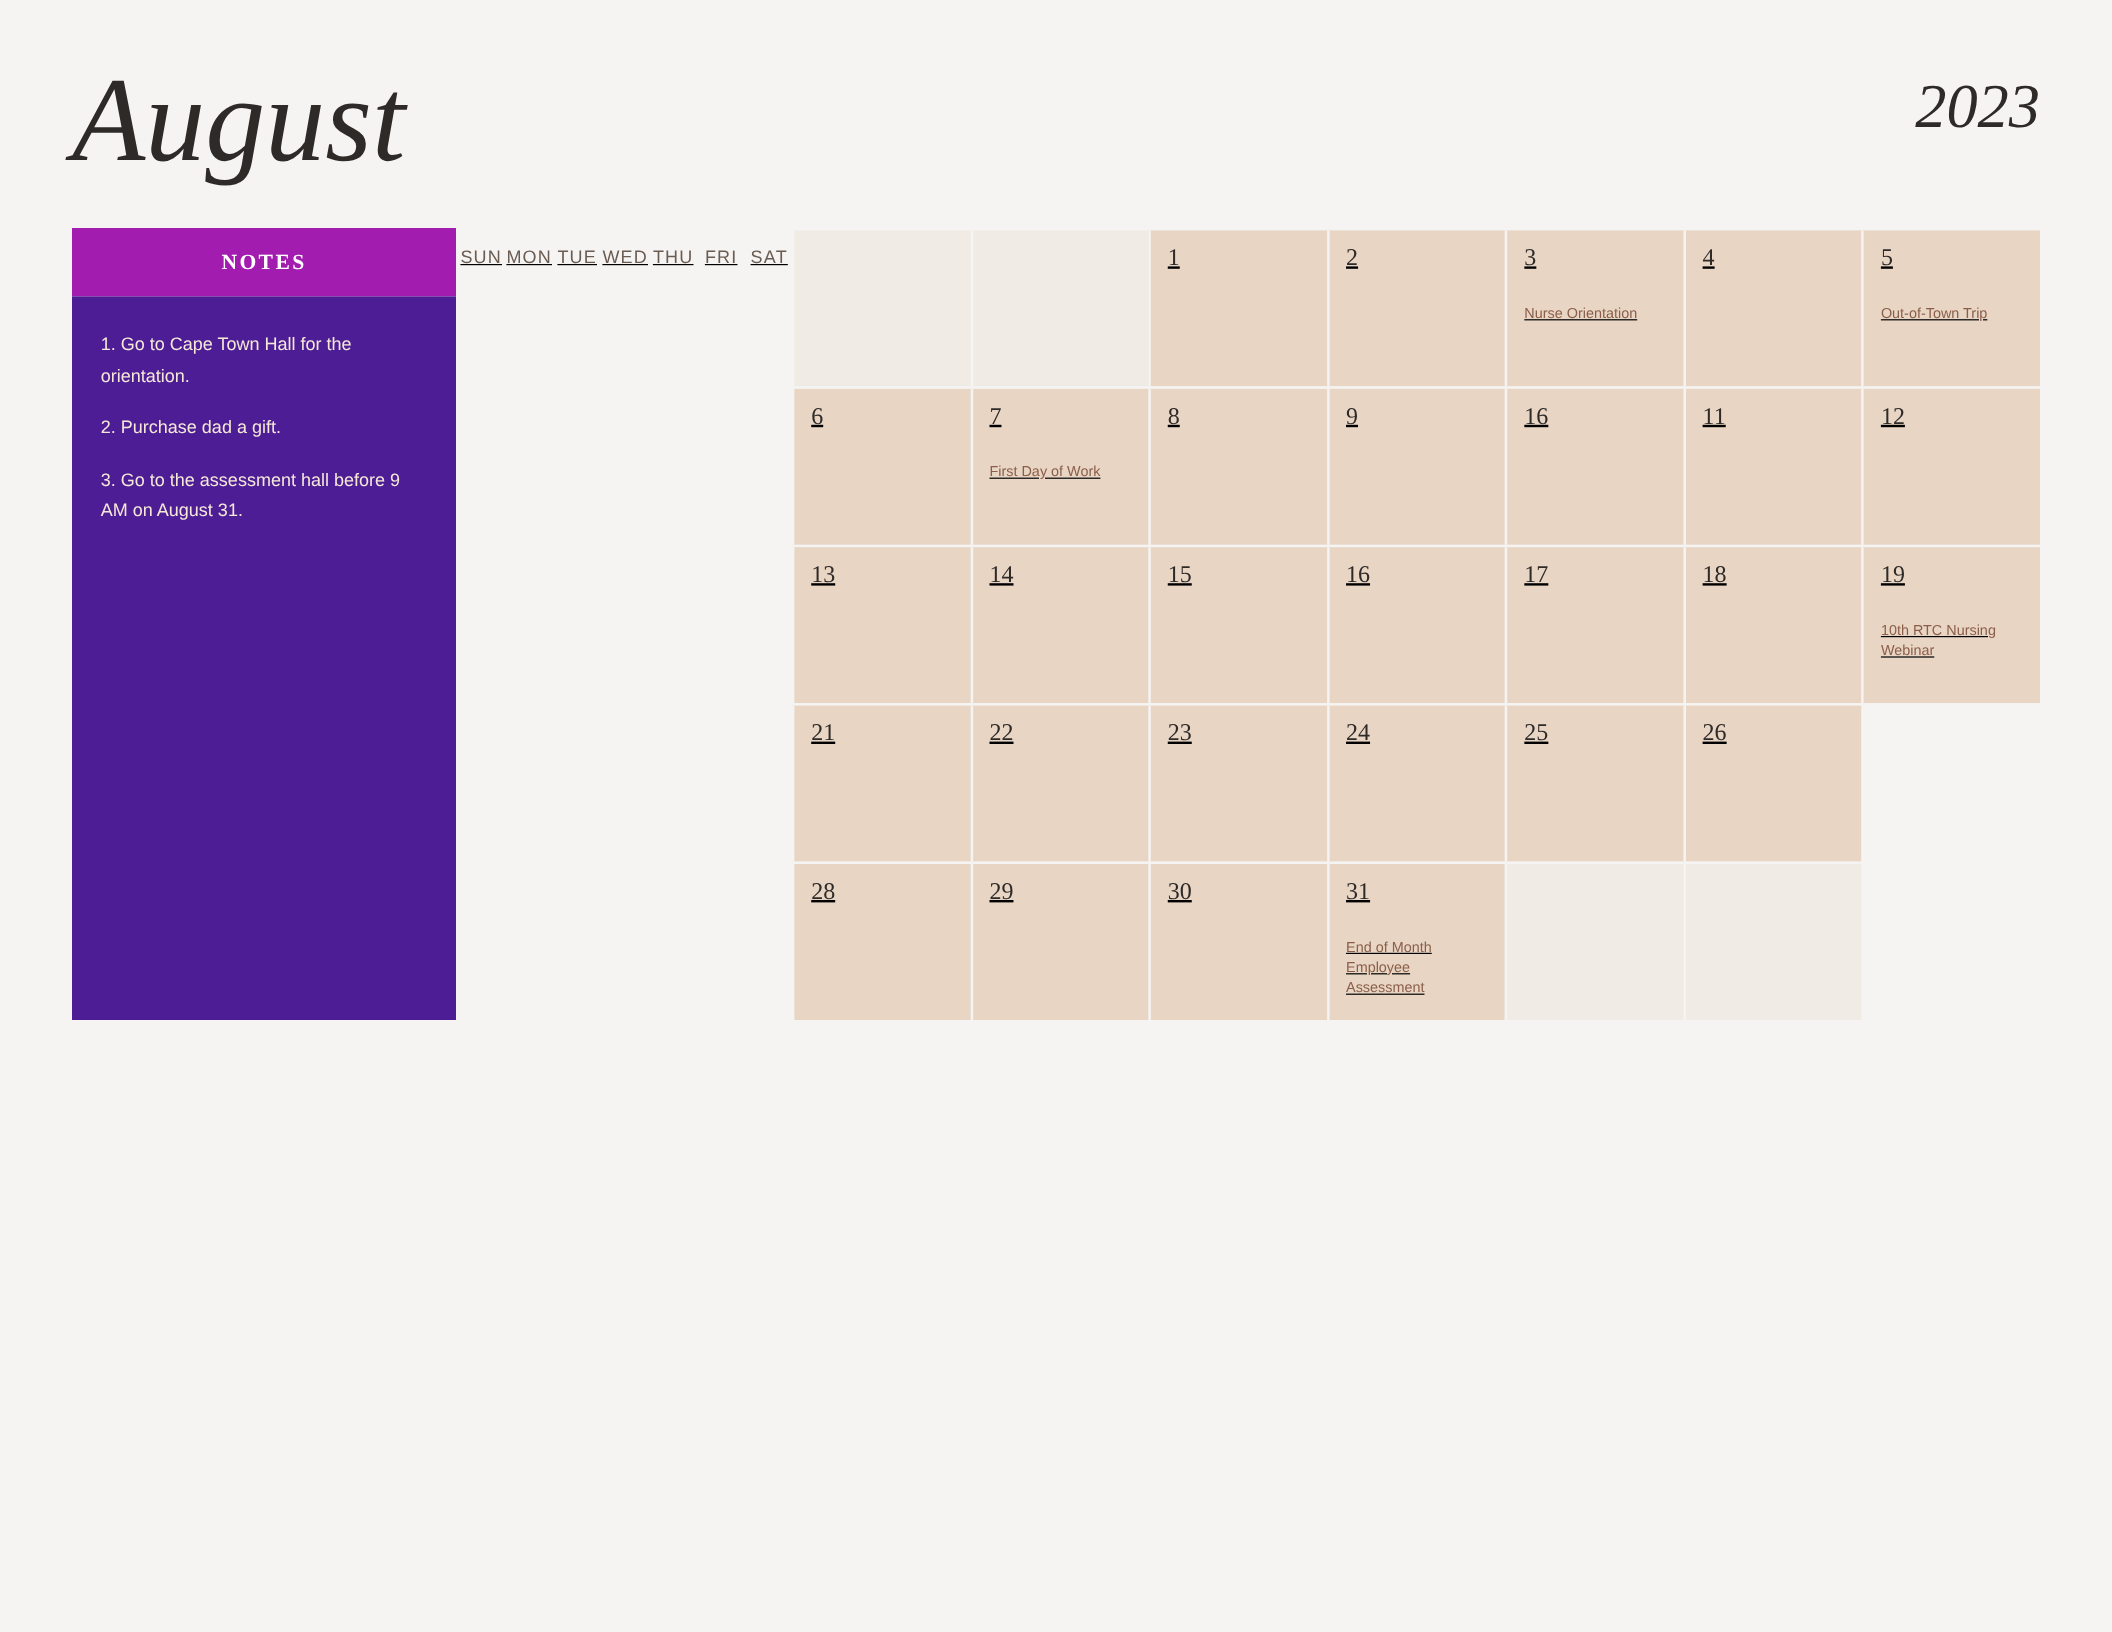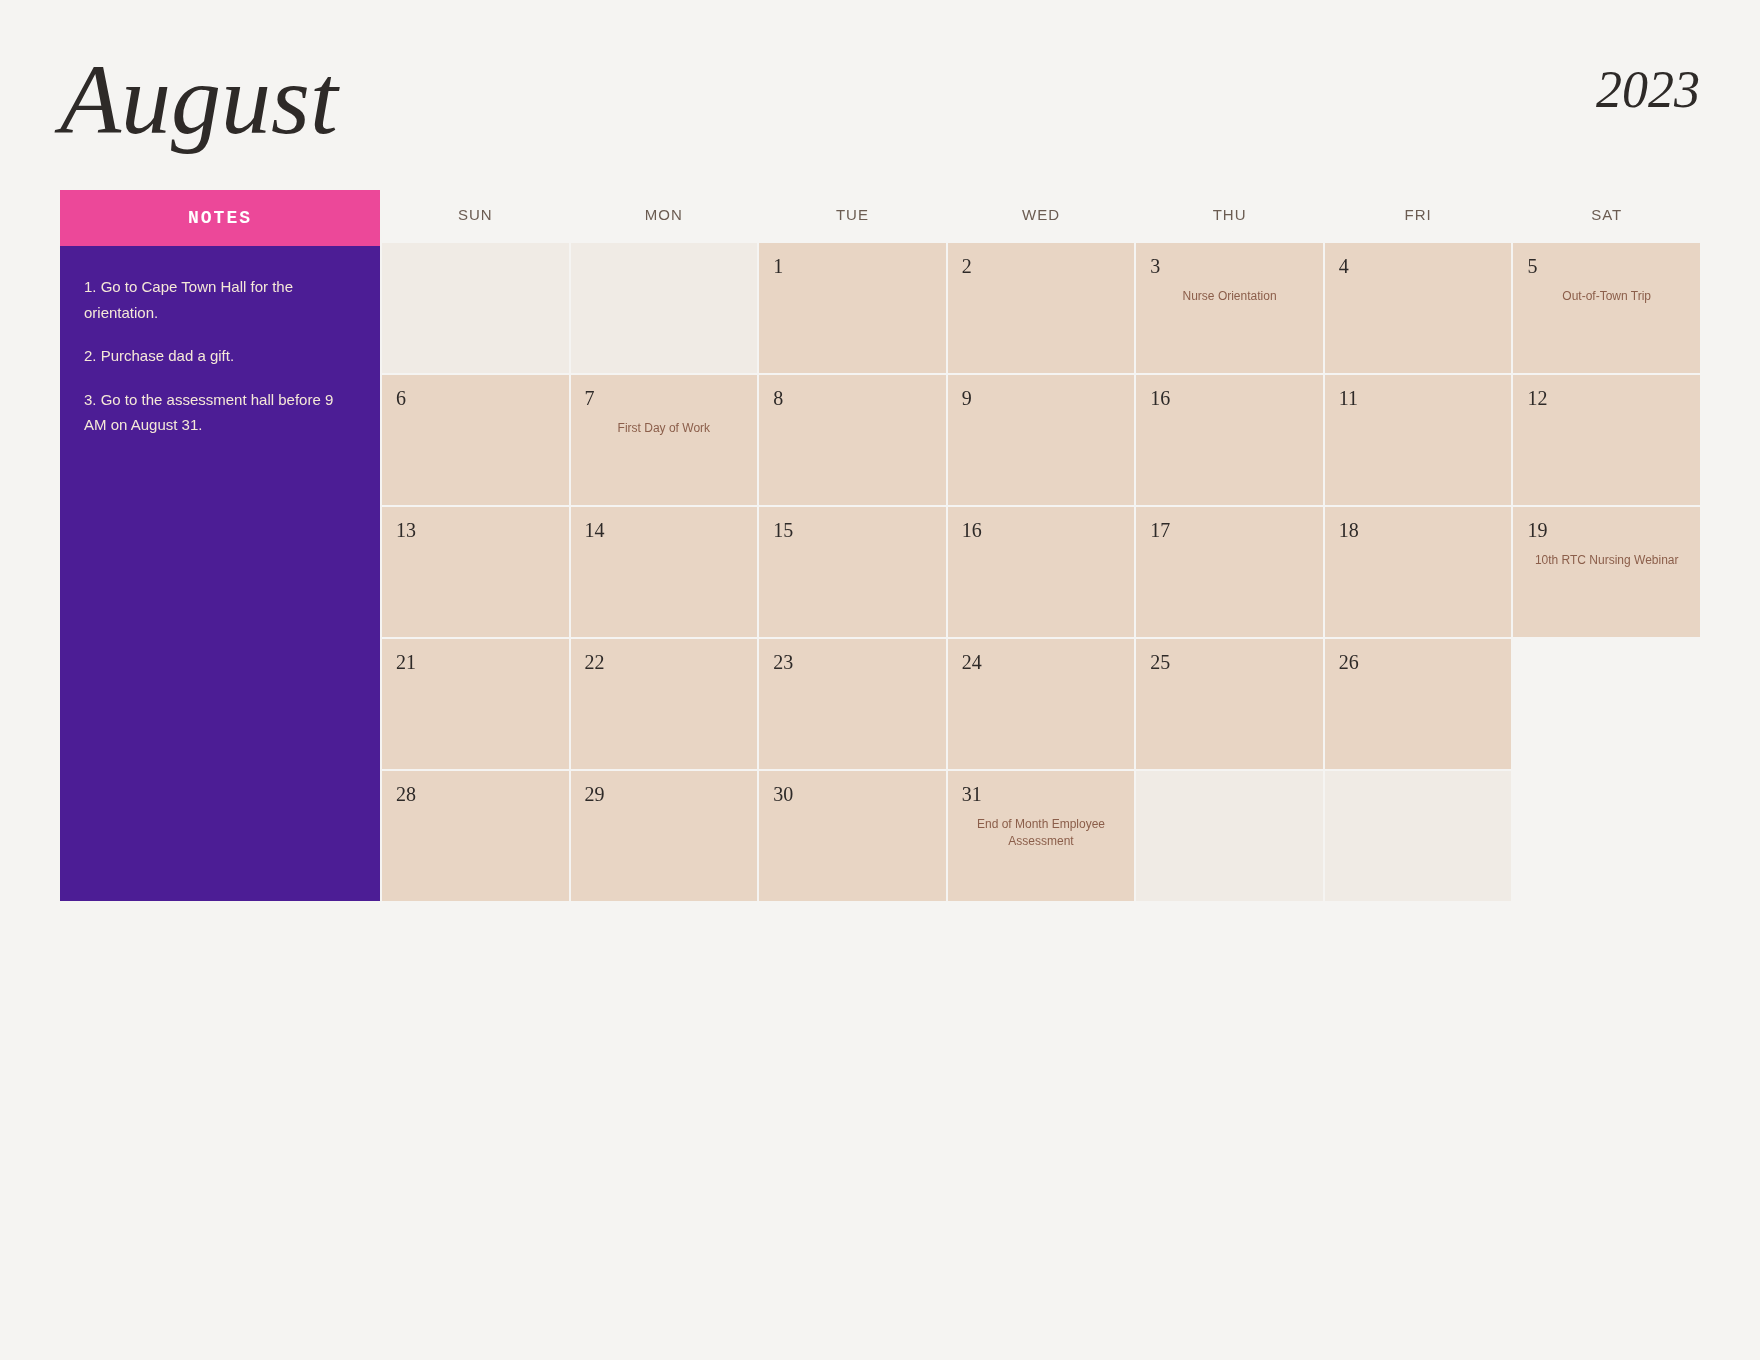--- a/index.html
+++ b/index.html
@@ -35,45 +35,45 @@
       display: flex;
       gap: 0;
     }
     .notes-section {
       width: 320px;
       min-width: 320px;
       display: flex;
       flex-direction: column;
     }
     .notes-header {
-      background: #ec4899;
+      background: #a21caf;
       color: #fff;
       text-align: center;
       padding: 18px 10px;
       font-size: 18px;
       font-weight: 700;
       letter-spacing: 2px;
-      font-family: Liberation Mono, monospace;
+      font-family: Liberation Serif, serif;
     }
     .notes-body {
       background: #4c1d95;
       color: #f5e8d8;
       padding: 28px 24px;
       font-size: 15px;
       line-height: 1.7;
       font-family: Arial, sans-serif;
       flex: 1;
     }
     .notes-body p {
       margin-bottom: 18px;
     }
     .calendar-grid {
       flex: 1;
       display: flex;
-      flex-direction: column;
+      text-decoration: underline;
     }
     .day-headers {
       display: grid;
       grid-template-columns: repeat(7, 1fr);
       border-bottom: 2px solid #f5f4f2;
     }
     .day-header {
       text-align: center;
       padding: 16px 0;
       font-size: 15px;
@@ -114,22 +114,21 @@
       font-weight: 400;
       color: #2e2a28;
       font-family: 'Georgia', serif;
       margin-bottom: 6px;
     }
     .event-text {
       font-size: 12px;
       color: #8b5e4a;
       font-family: Arial, sans-serif;
       line-height: 1.4;
-      margin-top: 4px;
-      text-align: center;
+      margin-top: 20px;
     }
   </style>
 </head>
 <body>
 
 <div class="header">
   <h1 class="month-title">August</h1>
   <span class="year-title">2023</span>
 </div>
 

